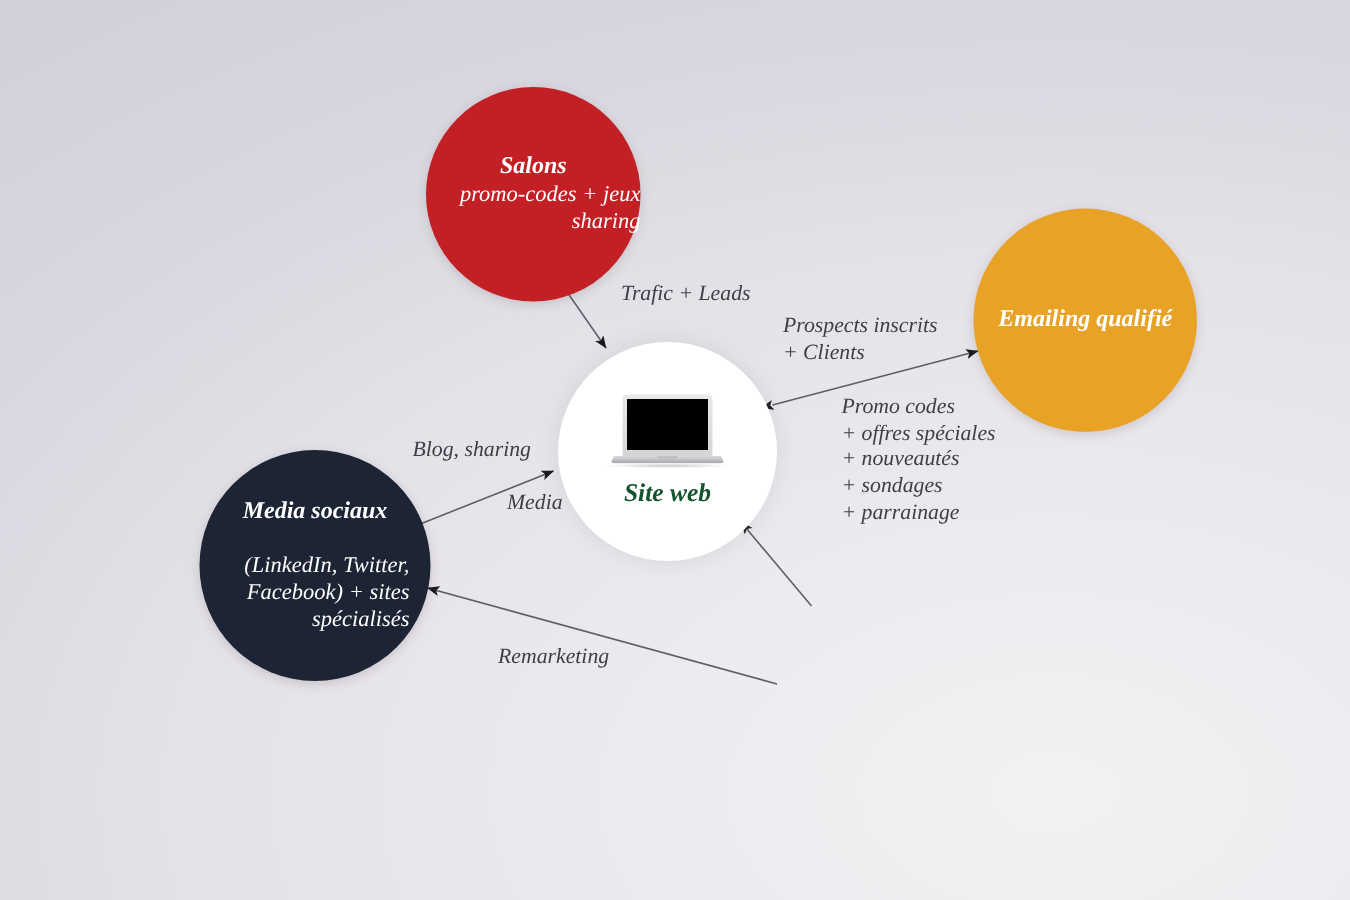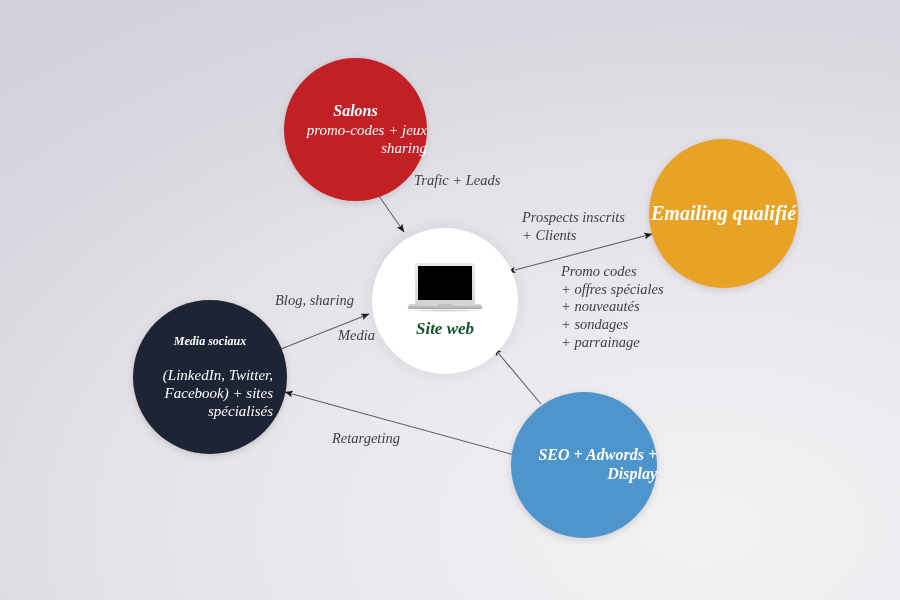--- a/index.html
+++ b/index.html
@@ -59,31 +59,31 @@
   #node-salons .node-sub  { font-size: 15px; }
 
   
   #node-emailing {
     left: 649px; top: 139px;
     width: 149px; height: 149px;
     background: #e8a327;
     color: #ffffff;
     box-shadow: 0 2px 7px rgba(90,70,80,0.20);
   }
-  #node-emailing .node-title { font-size: 20px; }
+  #node-emailing .node-title { font-size: 16px; }
 
   
   #node-media {
     left: 133px; top: 300px;
     width: 154px; height: 154px;
     background: #1d2433;
     color: #ffffff;
     box-shadow: 0 2px 7px rgba(90,70,80,0.22);
   }
-  #node-media .node-title { font-size: 12px; margin-bottom: 17px; }
+  #node-media .node-title { font-size: 16px; margin-bottom: 17px; }
   #node-media .node-sub  { font-size: 15px; padding: 0 14px; font-style: italic; }
 
   
   #node-seo {
     left: 511px; top: 392px;
     width: 146px; height: 146px;
     background: #4d95cb;
     color: #ffffff;
     box-shadow: 0 2px 7px rgba(90,70,80,0.20);
   }
@@ -143,21 +143,21 @@
 
   
   .edge-label {
     position: absolute;
     font-style: italic;
     font-size: 14.5px;
     color: #3b3f46;
     line-height: 1.22;
     white-space: pre-line;
   }
-  #label-trafic      { left: 414px; top: 172px; }
+  #label-trafic      { left: 414px; top: 188px; }
   #label-prospects   { left: 522px; top: 209px; }
   #label-promo       { left: 561px; top: 263px; }
   #label-blog        { left: 275px; top: 292px; }
   #label-buzz        { left: 338px; top: 327px; }
   #label-ppc         { left: 440px; top: 378px; }
   #label-retargeting { left: 332px; top: 430px; }
 </style>
 </head>
 <body>
 
@@ -195,24 +195,20 @@
 qualifié</div>
   </div>
 
   <div class="node" id="node-media">
     <div class="node-title">Media sociaux</div>
     <div class="node-sub">(LinkedIn, Twitter,
 Facebook) + sites
 spécialisés</div>
   </div>
 
-  <div class="node" id="node-seo">
-    <div class="node-title">SEO + Adwords
-+ Display</div>
-  </div>
 
   <div class="node" id="node-site">
     <div class="laptop">
       <div class="laptop-lid">
         <div class="laptop-screen"></div>
       </div>
       <div class="laptop-base"></div>
       <div class="laptop-notch"></div>
       <div class="laptop-shadow"></div>
     </div>
@@ -228,15 +224,15 @@
 + parrainage</div>
 
   <div class="edge-label" id="label-prospects">Prospects inscrits
 + Clients</div>
 
   <div class="edge-label" id="label-blog">Blog, sharing</div>
 
   <div class="edge-label" id="label-buzz">Media</div>
 
 
-  <div class="edge-label" id="label-retargeting">Retargeting</div>
+  <div class="edge-label" id="label-retargeting">Remarketing</div>
 
 </div>
 
 </body></html>

